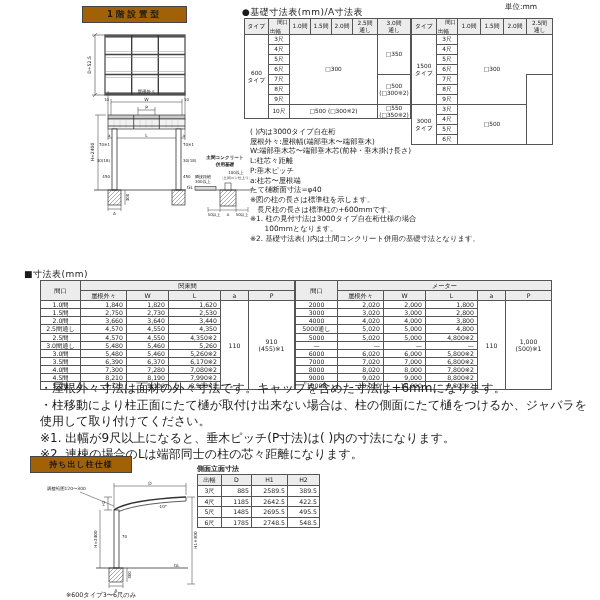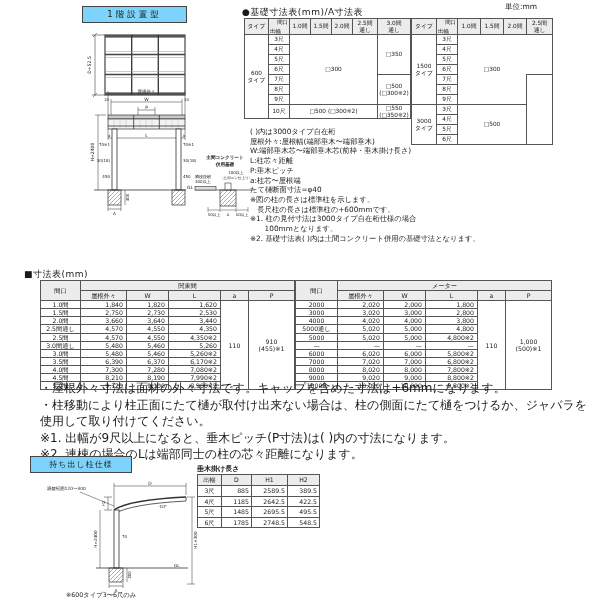--- a/index.html
+++ b/index.html
@@ -1,21 +1,21 @@
 <!DOCTYPE html>
 <html><head>
 <meta charset="utf-8">
 <style>
   html,body{margin:0;padding:0}
   body{width:600px;height:600px;position:relative;background:#fff;color:#1a1a1a;
        font-family:"DejaVu Sans",sans-serif;overflow:hidden;
        -webkit-font-smoothing:antialiased}
   .abs{position:absolute}
-  .sec-box{border:1.3px solid #444;background:#7dd3fc;display:flex;align-items:center;
-           justify-content:center;font-weight:normal;font-size:8.5px;letter-spacing:3px}
+  .sec-box{border:1.3px solid #444;background:#a16207;display:flex;align-items:center;
+           justify-content:center;font-weight:bold;font-size:8.5px;letter-spacing:3px}
   .title{font-weight:normal;font-size:9px;letter-spacing:.5px}
   .unit{font-size:7.5px}
   table{border-collapse:collapse;background:#fff;table-layout:fixed}
   th,td{border:1px solid #555;padding:0;text-align:center;vertical-align:middle;
         white-space:pre-line;line-height:1.15;overflow:hidden}
   
   .ftable th{background:#ececec;height:15px;font-size:5.8px;font-weight:normal}
   .ftable td{height:9px;font-size:5.8px}
   .diag{position:relative;background:linear-gradient(to bottom right,#ececec 47%,#777 47%,#777 53%,#ececec 53%)}
   .diag .dt{position:absolute;top:0;right:1px;font-size:5.4px}
@@ -552,21 +552,21 @@
   <line x1="50" y1="88" x2="142" y2="88" stroke="#333" stroke-width="0.8"></line>
   <text x="128" y="86.5" font-size="4.2" text-anchor="start">GL</text>
 
   <rect x="63" y="88" width="14" height="14" fill="url(#hB)" stroke="#333" stroke-width="0.7"></rect>
   <text x="70" y="111.5" font-size="4.2" text-anchor="middle">A</text>
   <text transform="rotate(-90 85 95)" x="85" y="95" font-size="4" text-anchor="middle">300</text>
 </svg>
 
 <div class="abs" style="left:66px;top:591px;font-size:6.3px">※600タイプ3〜6尺のみ</div>
 
-<div class="abs" style="left:197px;top:464px;font-size:7px;font-weight:bold">垂木掛け長さ</div>
+<div class="abs" style="left:197px;top:464px;font-size:7px;font-weight:bold">側面立面寸法</div>
 <table class="stable abs" style="left:197px;top:474px">
   <colgroup>
       <col style="width:24px">
       <col style="width:30px">
       <col style="width:36px">
       <col style="width:32px">
     </colgroup>
 <thead>
       <tr>
         <th>出幅</th>

